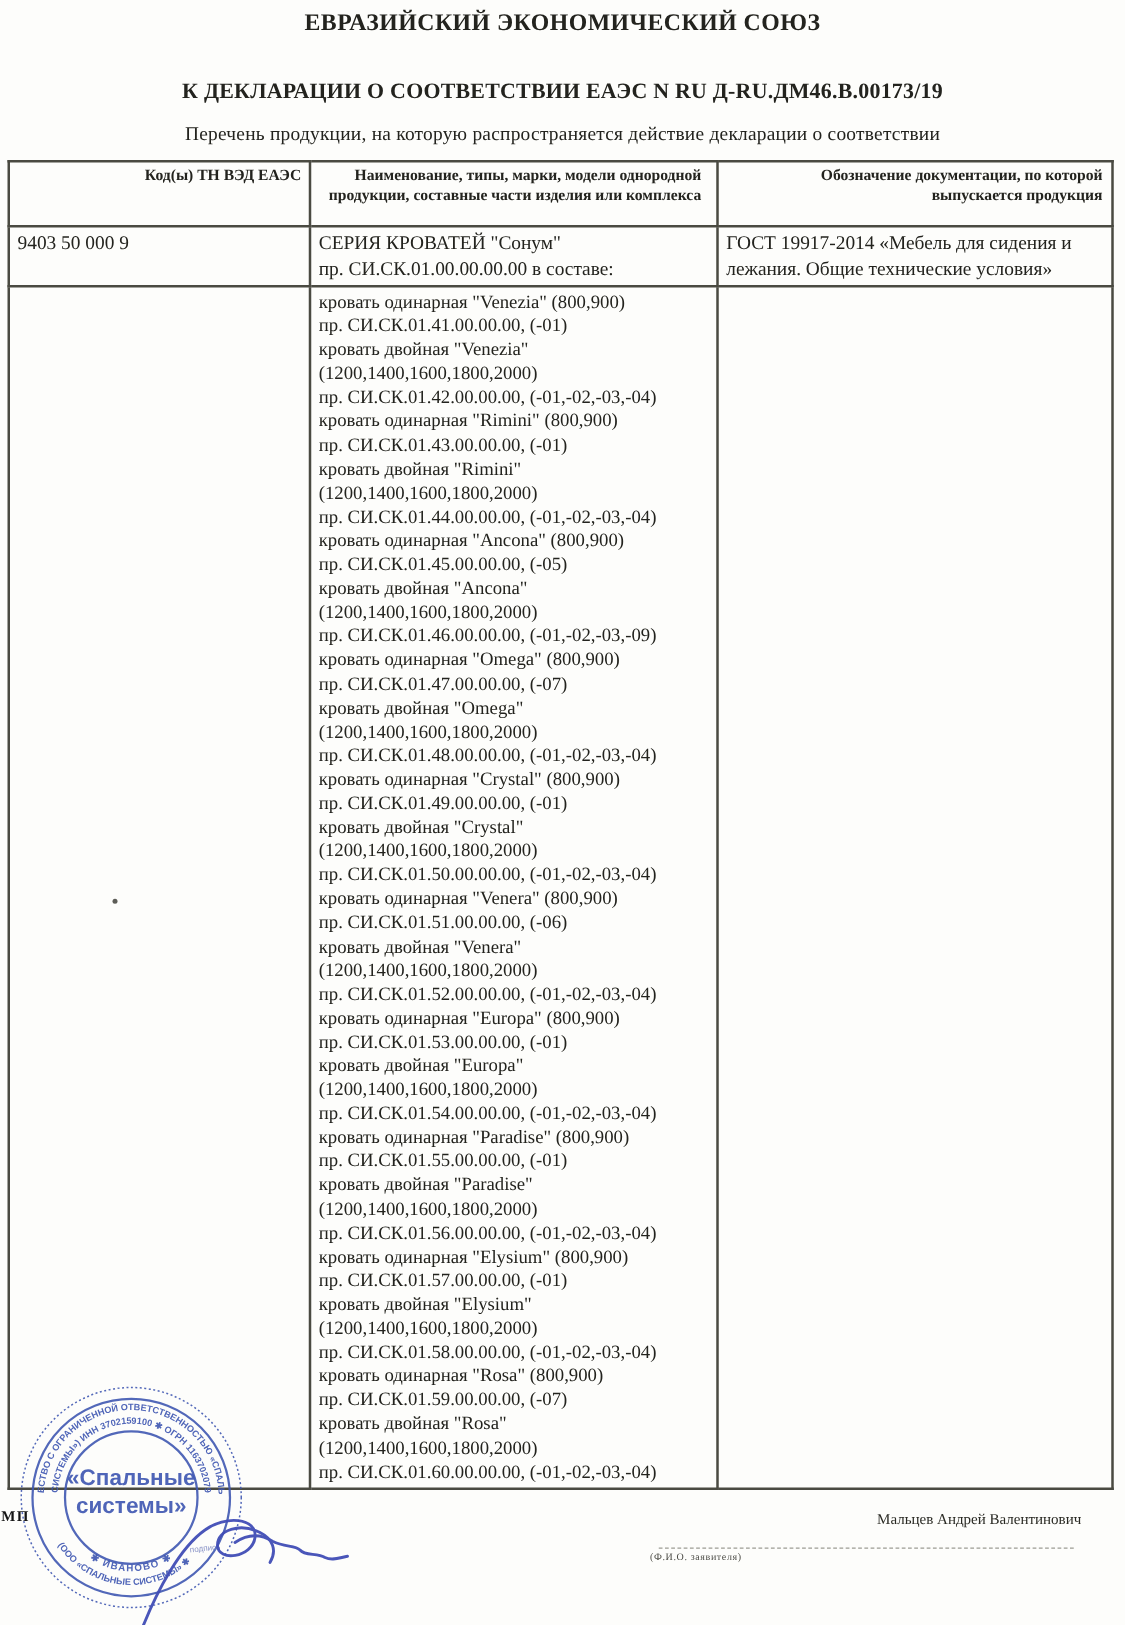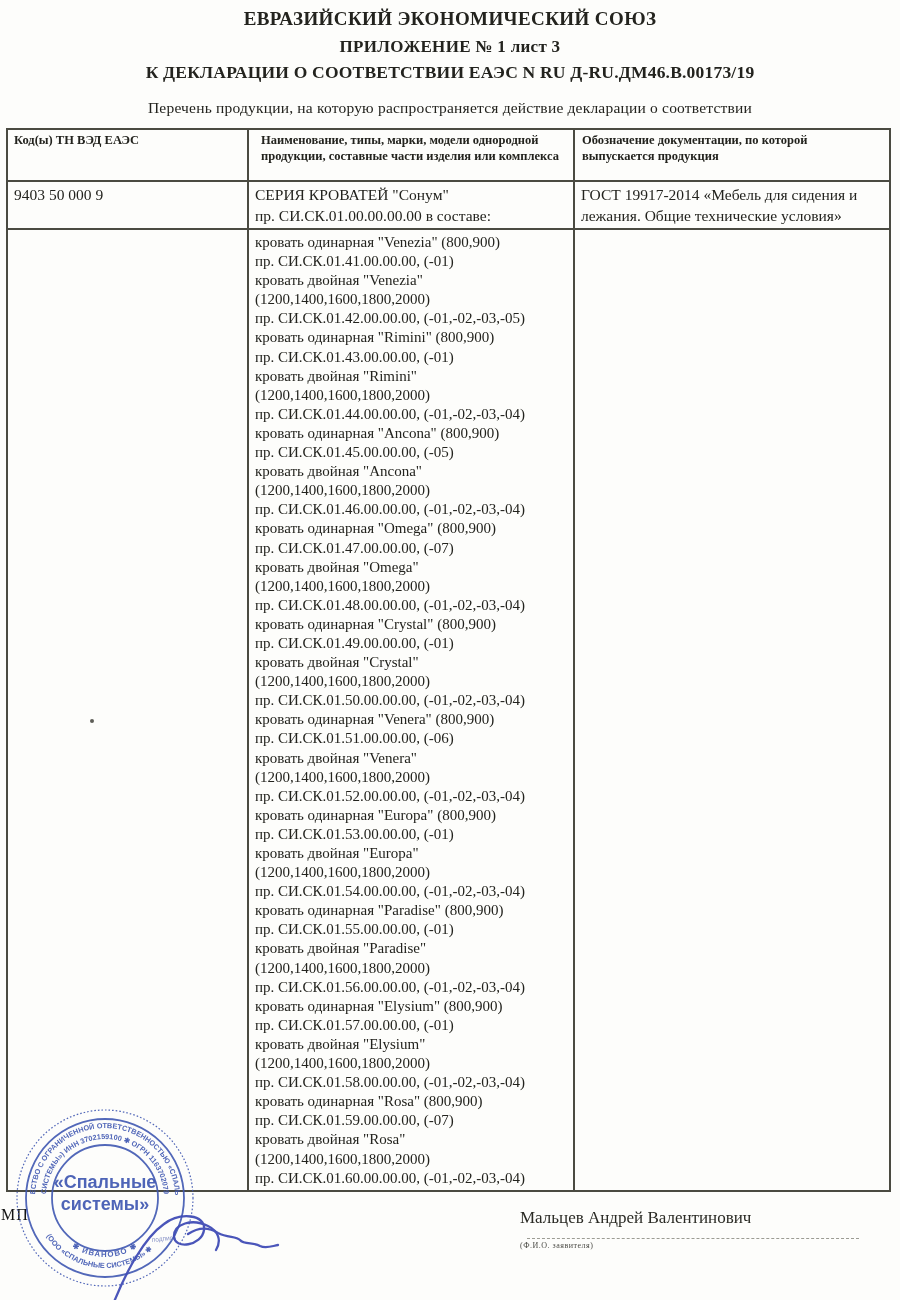--- a/index.html
+++ b/index.html
@@ -8,50 +8,49 @@
 
   .hline{position:absolute;left:0;width:100%;text-align:center;white-space:nowrap;}
   .title1{top:8px;font-weight:bold;font-size:19px;letter-spacing:.4px;}
   .title2{top:37px;font-weight:bold;font-size:17px;letter-spacing:.3px;}
   .title3{top:62px;font-weight:bold;font-size:17.5px;letter-spacing:.2px;}
   .intro {top:99px;font-size:15.5px;letter-spacing:.2px;}
 
   table.doc-table{position:absolute;top:128px;left:6px;width:885px;
         border-collapse:collapse;table-layout:fixed;}
   table.doc-table td{border:2px solid #4a4a41;vertical-align:top;padding:2px 6px;}
-  td.hd{height:46px;vertical-align:middle;text-align:left;
+  td.hd{height:46px;vertical-align:middle;text-align:right;
         font-weight:bold;font-size:12.5px;line-height:16px;padding:2px 4px;}
   td.hd .hd-inner{max-width:300px;margin:0 auto;}
   tr.row-first td{height:40px;font-size:15.5px;line-height:21px;}
   tr.row-list td{height:956px;}
   .plist{font-size:15px;line-height:19.1px;white-space:nowrap;padding-top:1px;}
   .pline{height:19.1px;}
 
   .speck{position:absolute;left:90px;top:719px;width:4px;height:4px;
          background:#41413a;border-radius:50%;opacity:.85;}
 
-  .mp{position:absolute;left:1px;top:1206px;font-weight:normal;font-size:16px;
+  .mp{position:absolute;left:1px;top:1206px;font-weight:bold;font-size:12px;
       color:#141414;letter-spacing:1px;z-index:2;text-align:right;}
 
   .stamp-svg{position:absolute;left:2px;top:1088px;width:300px;height:212px;z-index:5;}
 
-  .sig-name{position:absolute;left:520px;top:1208px;width:345px;text-align:left;
-            font-size:17px;color:#2a2a24;}
+  .sig-name{position:absolute;left:520px;top:1208px;width:345px;text-align:right;
+            font-size:12px;color:#2a2a24;}
   .sig-line{position:absolute;left:527px;top:1222px;width:332px;height:16px;
             border-bottom:1px dashed #9c9c94;}
   .sig-caption{position:absolute;left:520px;top:1241px;width:345px;
             font-size:8px;color:#4a4a44;letter-spacing:.5px;}
 </style>
 </head>
 <body>
 
 <div class="page">
 
   <div class="hline title1">ЕВРАЗИЙСКИЙ ЭКОНОМИЧЕСКИЙ СОЮЗ</div>
-  <div class="hline title2">ПРИЛОЖЕНИЕ № 1 лист 3</div>
   <div class="hline title3">К ДЕКЛАРАЦИИ О СООТВЕТСТВИИ ЕАЭС N RU Д-RU.ДМ46.В.00173/19</div>
   <div class="hline intro">Перечень продукции, на которую распространяется действие декларации о соответствии</div>
 
   <table class="doc-table">
     <colgroup>
         <col style="width:241px">
         <col style="width:326px">
         <col>
       </colgroup>
     <tbody>
@@ -75,31 +74,31 @@
       <td>ГОСТ 19917-2014 «Мебель для сидения и лежания. Общие технические условия»</td>
     </tr>
     <tr class="row-list">
       <td></td>
       <td>
         <div class="plist">
               <div class="pline">кровать одинарная "Venezia" (800,900)</div>
               <div class="pline">пр. СИ.СК.01.41.00.00.00, (-01)</div>
               <div class="pline">кровать двойная "Venezia"</div>
               <div class="pline">(1200,1400,1600,1800,2000)</div>
-              <div class="pline">пр. СИ.СК.01.42.00.00.00, (-01,-02,-03,-05)</div>
+              <div class="pline">пр. СИ.СК.01.42.00.00.00, (-01,-02,-03,-04)</div>
               <div class="pline">кровать одинарная "Rimini" (800,900)</div>
               <div class="pline">пр. СИ.СК.01.43.00.00.00, (-01)</div>
               <div class="pline">кровать двойная "Rimini"</div>
               <div class="pline">(1200,1400,1600,1800,2000)</div>
               <div class="pline">пр. СИ.СК.01.44.00.00.00, (-01,-02,-03,-04)</div>
               <div class="pline">кровать одинарная "Ancona" (800,900)</div>
               <div class="pline">пр. СИ.СК.01.45.00.00.00, (-05)</div>
               <div class="pline">кровать двойная "Ancona"</div>
               <div class="pline">(1200,1400,1600,1800,2000)</div>
-              <div class="pline">пр. СИ.СК.01.46.00.00.00, (-01,-02,-03,-04)</div>
+              <div class="pline">пр. СИ.СК.01.46.00.00.00, (-01,-02,-03,-09)</div>
               <div class="pline">кровать одинарная "Omega" (800,900)</div>
               <div class="pline">пр. СИ.СК.01.47.00.00.00, (-07)</div>
               <div class="pline">кровать двойная "Omega"</div>
               <div class="pline">(1200,1400,1600,1800,2000)</div>
               <div class="pline">пр. СИ.СК.01.48.00.00.00, (-01,-02,-03,-04)</div>
               <div class="pline">кровать одинарная "Crystal" (800,900)</div>
               <div class="pline">пр. СИ.СК.01.49.00.00.00, (-01)</div>
               <div class="pline">кровать двойная "Crystal"</div>
               <div class="pline">(1200,1400,1600,1800,2000)</div>
               <div class="pline">пр. СИ.СК.01.50.00.00.00, (-01,-02,-03,-04)</div>

